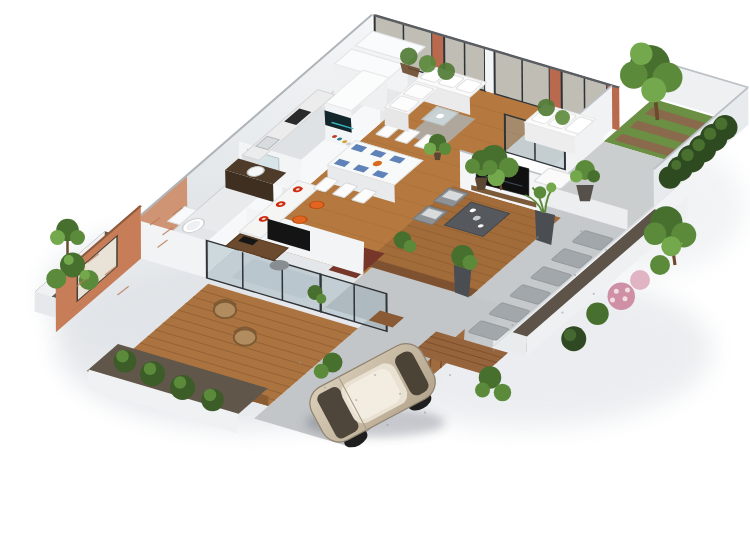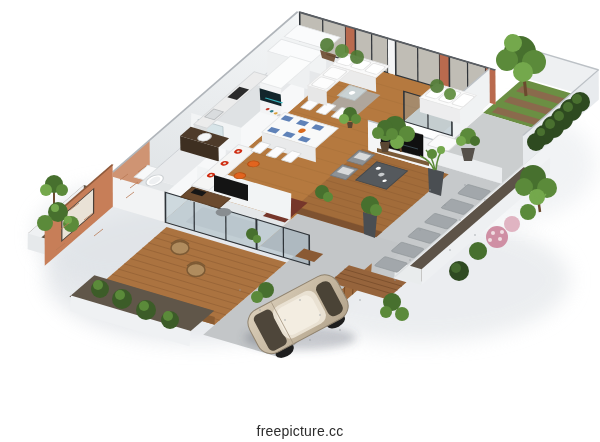--- a/index.html
+++ b/index.html
@@ -447,14 +447,13 @@
         <circle cx="285" cy="320" r="0.9"></circle>
     <circle cx="360" cy="300" r="0.9"></circle>
         <circle cx="310" cy="340" r="0.9"></circle>
         <circle cx="260" cy="310" r="0.9"></circle>
     <circle cx="240" cy="290" r="0.9"></circle>
         <circle cx="410" cy="260" r="0.9"></circle>
         <circle cx="395" cy="280" r="0.9"></circle>
   </g>
 </svg>
 
-<div class="watermark">freepicture.cc</div>
 </div>
 
 </body></html>

